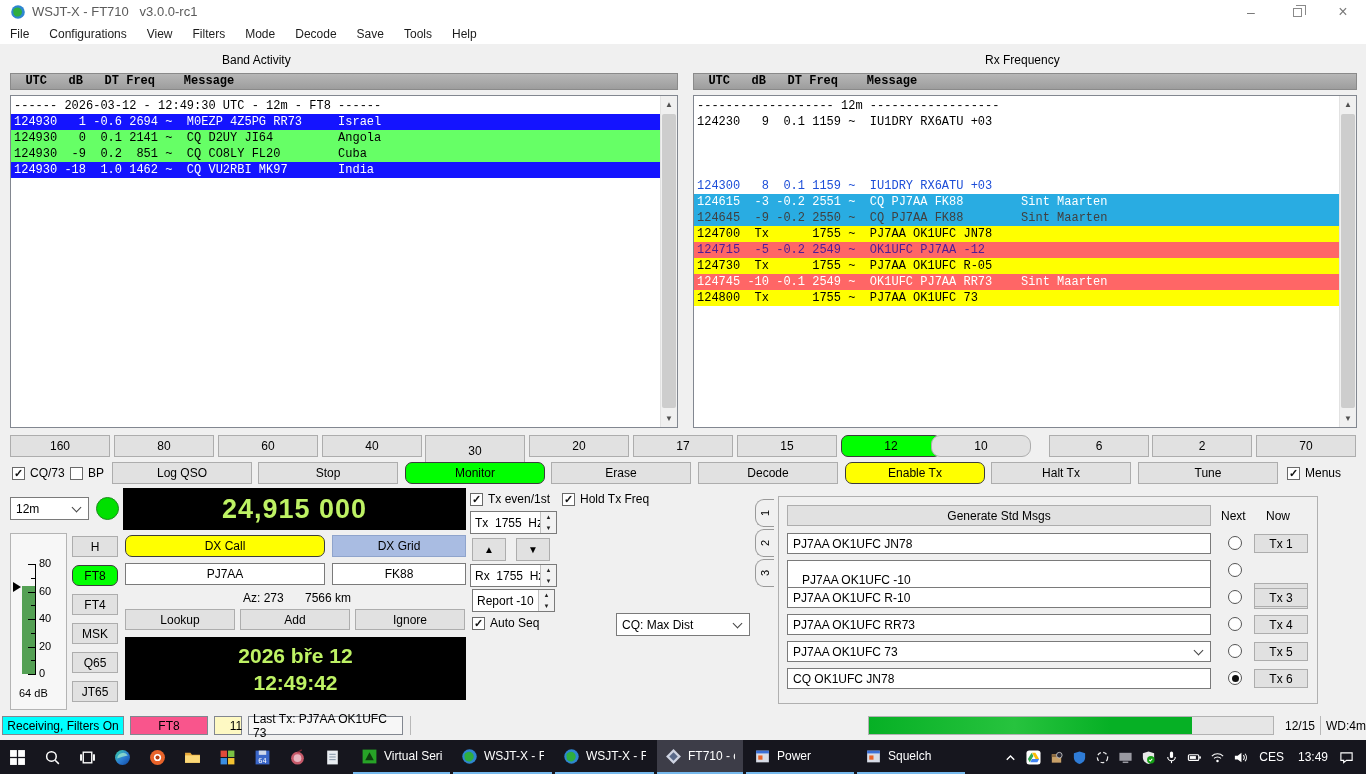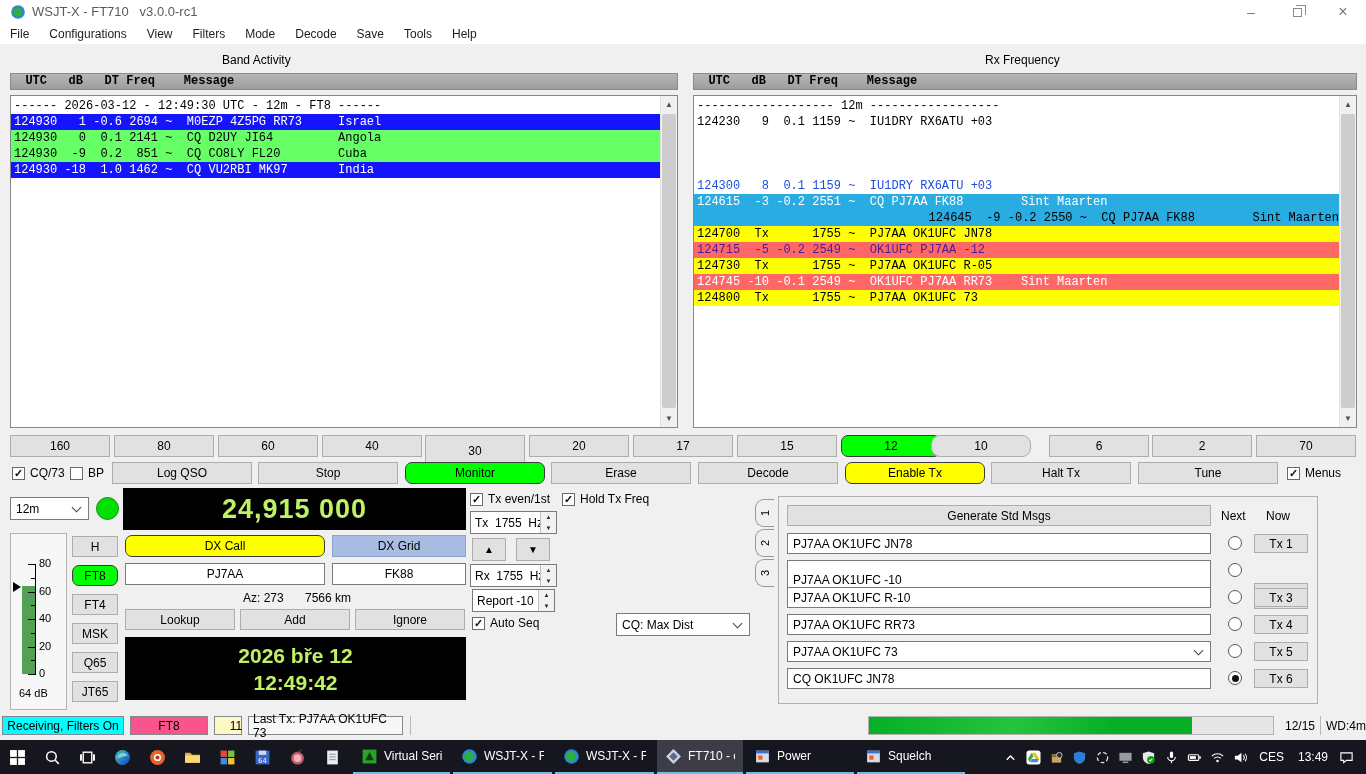--- a/index.html
+++ b/index.html
@@ -150,21 +150,21 @@
       <div class="vthumb" style="top:18px; height:294px;"></div>
       <div class="varrow" style="bottom:0;">▼</div>
     </div>
   </div>
   <div class="list" style="left:693px; top:95px; width:664px; height:333px;">
     <div class="rows" id="rx-rows">
         <div class="lrow" style="background: rgb(255, 255, 255); color: rgb(0, 0, 0);">------------------- 12m ------------------</div>
         <div class="lrow" style="background: rgb(255, 255, 255); color: rgb(0, 0, 0);">124230   9  0.1 1159 ~  IU1DRY RX6ATU +03</div>
         <div class="lrow" style="background: rgb(255, 255, 255); color: #1d4ed8; margin-top: 48px;">124300   8  0.1 1159 ~  IU1DRY RX6ATU +03</div>
         <div class="lrow" style="background: rgb(41, 172, 226); color: rgb(255, 255, 255);">124615  -3 -0.2 2551 ~  CQ PJ7AA FK88        Sint Maarten</div>
-        <div class="lrow" style="background: rgb(41, 172, 226); color: #000000; text-align: right;">124645  -9 -0.2 2550 ~  CQ PJ7AA FK88        Sint Maarten</div>
+        <div class="lrow" style="background: rgb(41, 172, 226); color: #404040;">124645  -9 -0.2 2550 ~  CQ PJ7AA FK88        Sint Maarten</div>
         <div class="lrow" style="background: rgb(255, 255, 0); color: rgb(0, 0, 0);">124700  Tx      1755 ~  PJ7AA OK1UFC JN78</div>
         <div class="lrow" style="background: rgb(255, 102, 102); color: #4c1d95;">124715  -5 -0.2 2549 ~  OK1UFC PJ7AA -12</div>
         <div class="lrow" style="background: rgb(255, 255, 0); color: rgb(0, 0, 0);">124730  Tx      1755 ~  PJ7AA OK1UFC R-05</div>
         <div class="lrow" style="background: rgb(255, 102, 102); color: rgb(255, 255, 255);">124745 -10 -0.1 2549 ~  OK1UFC PJ7AA RR73    Sint Maarten</div>
         <div class="lrow" style="background: rgb(255, 255, 0); color: rgb(0, 0, 0);">124800  Tx      1755 ~  PJ7AA OK1UFC 73</div>
       </div>
     <div class="vscroll">
       <div class="varrow" style="top:0;">▲</div>
       <div class="vthumb" style="top:18px; height:294px;"></div>
       <div class="varrow" style="bottom:0;">▼</div>
@@ -314,21 +314,21 @@
       </div>
     </div>
   <div id="msg-frame"></div>
   <div class="btn" style="left:787px; top:505px; width:424px; height:21px; z-index:2;">Generate Std Msgs</div>
   <div class="hdr-label" style="left:1221px; top:509px; z-index:2;">Next</div>
   <div class="hdr-label" style="left:1266px; top:509px; z-index:2;">Now</div>
   <div id="msgrows">
       <div class="field" style="left: 787px; top: 533px; width: 424px; height: 21px; padding-left: 5px; z-index: 2;">PJ7AA OK1UFC JN78</div>
       <div class="radio" style="left: 1228px; top: 536px; z-index: 2;"></div>
       <div class="btn" style="left: 1254px; top: 534px; width: 54px; height: 19px; z-index: 2;">Tx 1</div>
-      <div class="field" style="left: 787px; top: 560px; width: 424px; height: 39px; padding-left: 5px; z-index: 2;">PJ7AA OK1UFC -10</div>
+      <div class="field" style="left: 787px; top: 560px; width: 424px; height: 39px; padding-left: 14px; z-index: 2;">PJ7AA OK1UFC -10</div>
       <div class="radio" style="left: 1228px; top: 563px; z-index: 2;"></div>
       <div class="btn" style="left: 1254px; top: 583px; width: 54px; height: 26px; z-index: 2;">Tx 2</div>
       <div class="field" style="left: 787px; top: 587px; width: 424px; height: 21px; padding-left: 5px; z-index: 2;">PJ7AA OK1UFC R-10</div>
       <div class="radio" style="left: 1228px; top: 590px; z-index: 2;"></div>
       <div class="btn" style="left: 1254px; top: 588px; width: 54px; height: 19px; z-index: 2;">Tx 3</div>
       <div class="field" style="left: 787px; top: 614px; width: 424px; height: 21px; padding-left: 5px; z-index: 2;">PJ7AA OK1UFC RR73</div>
       <div class="radio" style="left: 1228px; top: 617px; z-index: 2;"></div>
       <div class="btn" style="left: 1254px; top: 615px; width: 54px; height: 19px; z-index: 2;">Tx 4</div>
       <div class="field" style="left: 787px; top: 641px; width: 424px; height: 21px; padding-left: 5px; z-index: 2;">PJ7AA OK1UFC 73<span class="chev"></span></div>
       <div class="radio" style="left: 1228px; top: 644px; z-index: 2;"></div>

